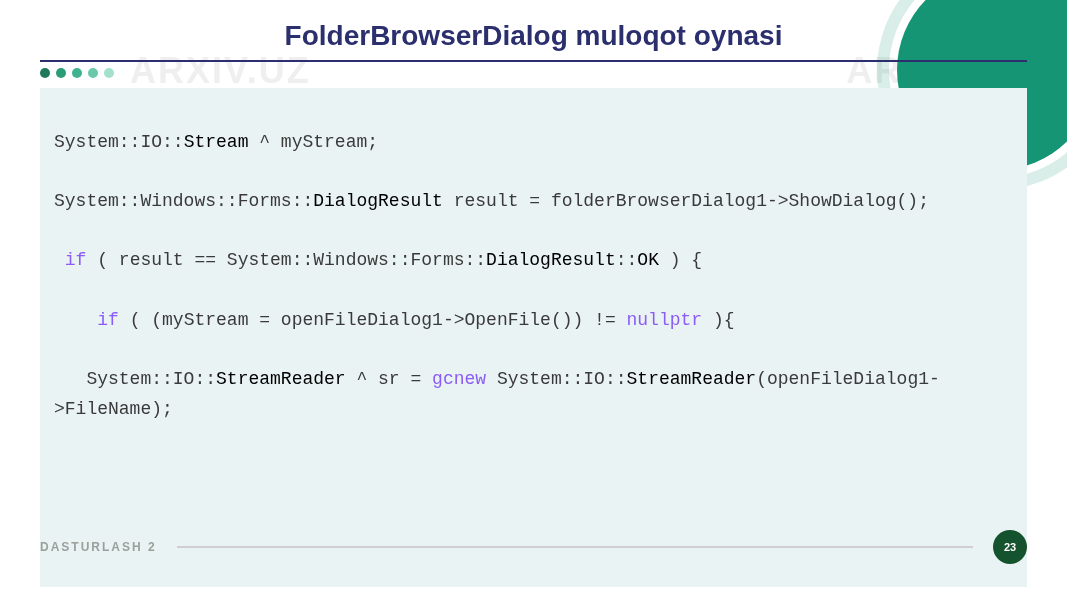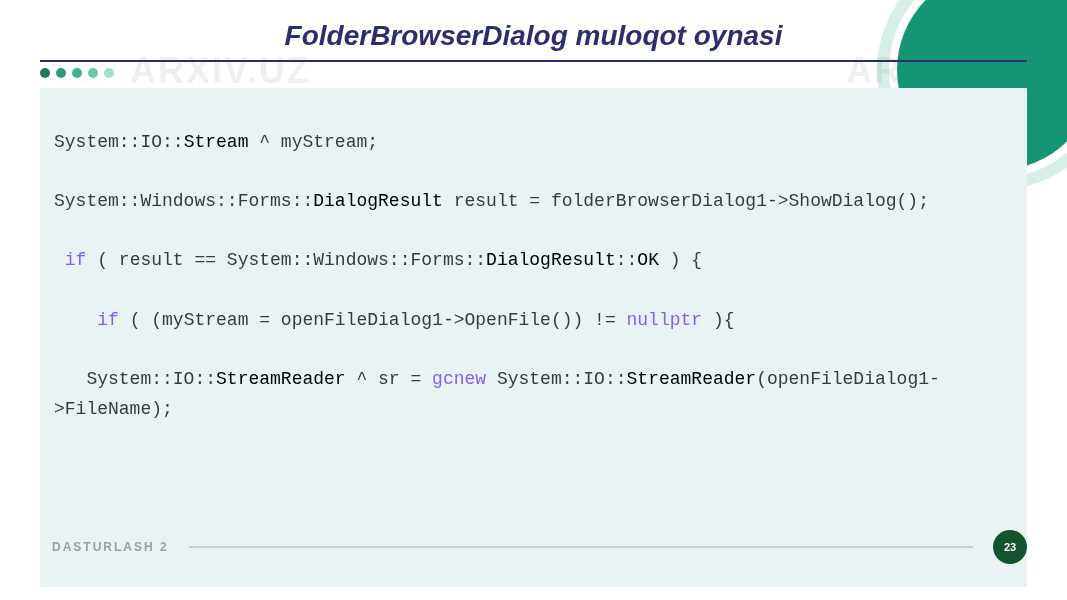--- a/index.html
+++ b/index.html
@@ -59,21 +59,20 @@
     height: 100%;
     padding: 20px 40px 0 40px;
   }
 
   .title {
     text-align: center;
     font-size: 28px;
     font-weight: 700;
     color: #2b2f6d;
     margin-bottom: 8px;
-    font-style: italic;
   }
 
   .title-rule {
     border: none;
     border-top: 2px solid #2b2f6d;
     margin: 0 0 6px 0;
   }
 
   .dots {
     display: flex;
@@ -106,21 +105,20 @@
   .tk-str { color: #8a1f1f; }
 
   .footer {
     position: absolute;
     bottom: 36px;
     left: 40px;
     right: 40px;
     display: flex;
     align-items: center;
     justify-content: space-between;
-    padding-left: 12px;
   }
   .footer-line {
     flex: 1;
     height: 2px;
     background: #cfcfcf;
     margin: 0 20px;
   }
   .footer-text {
     font-size: 12px;
     letter-spacing: 2px;

